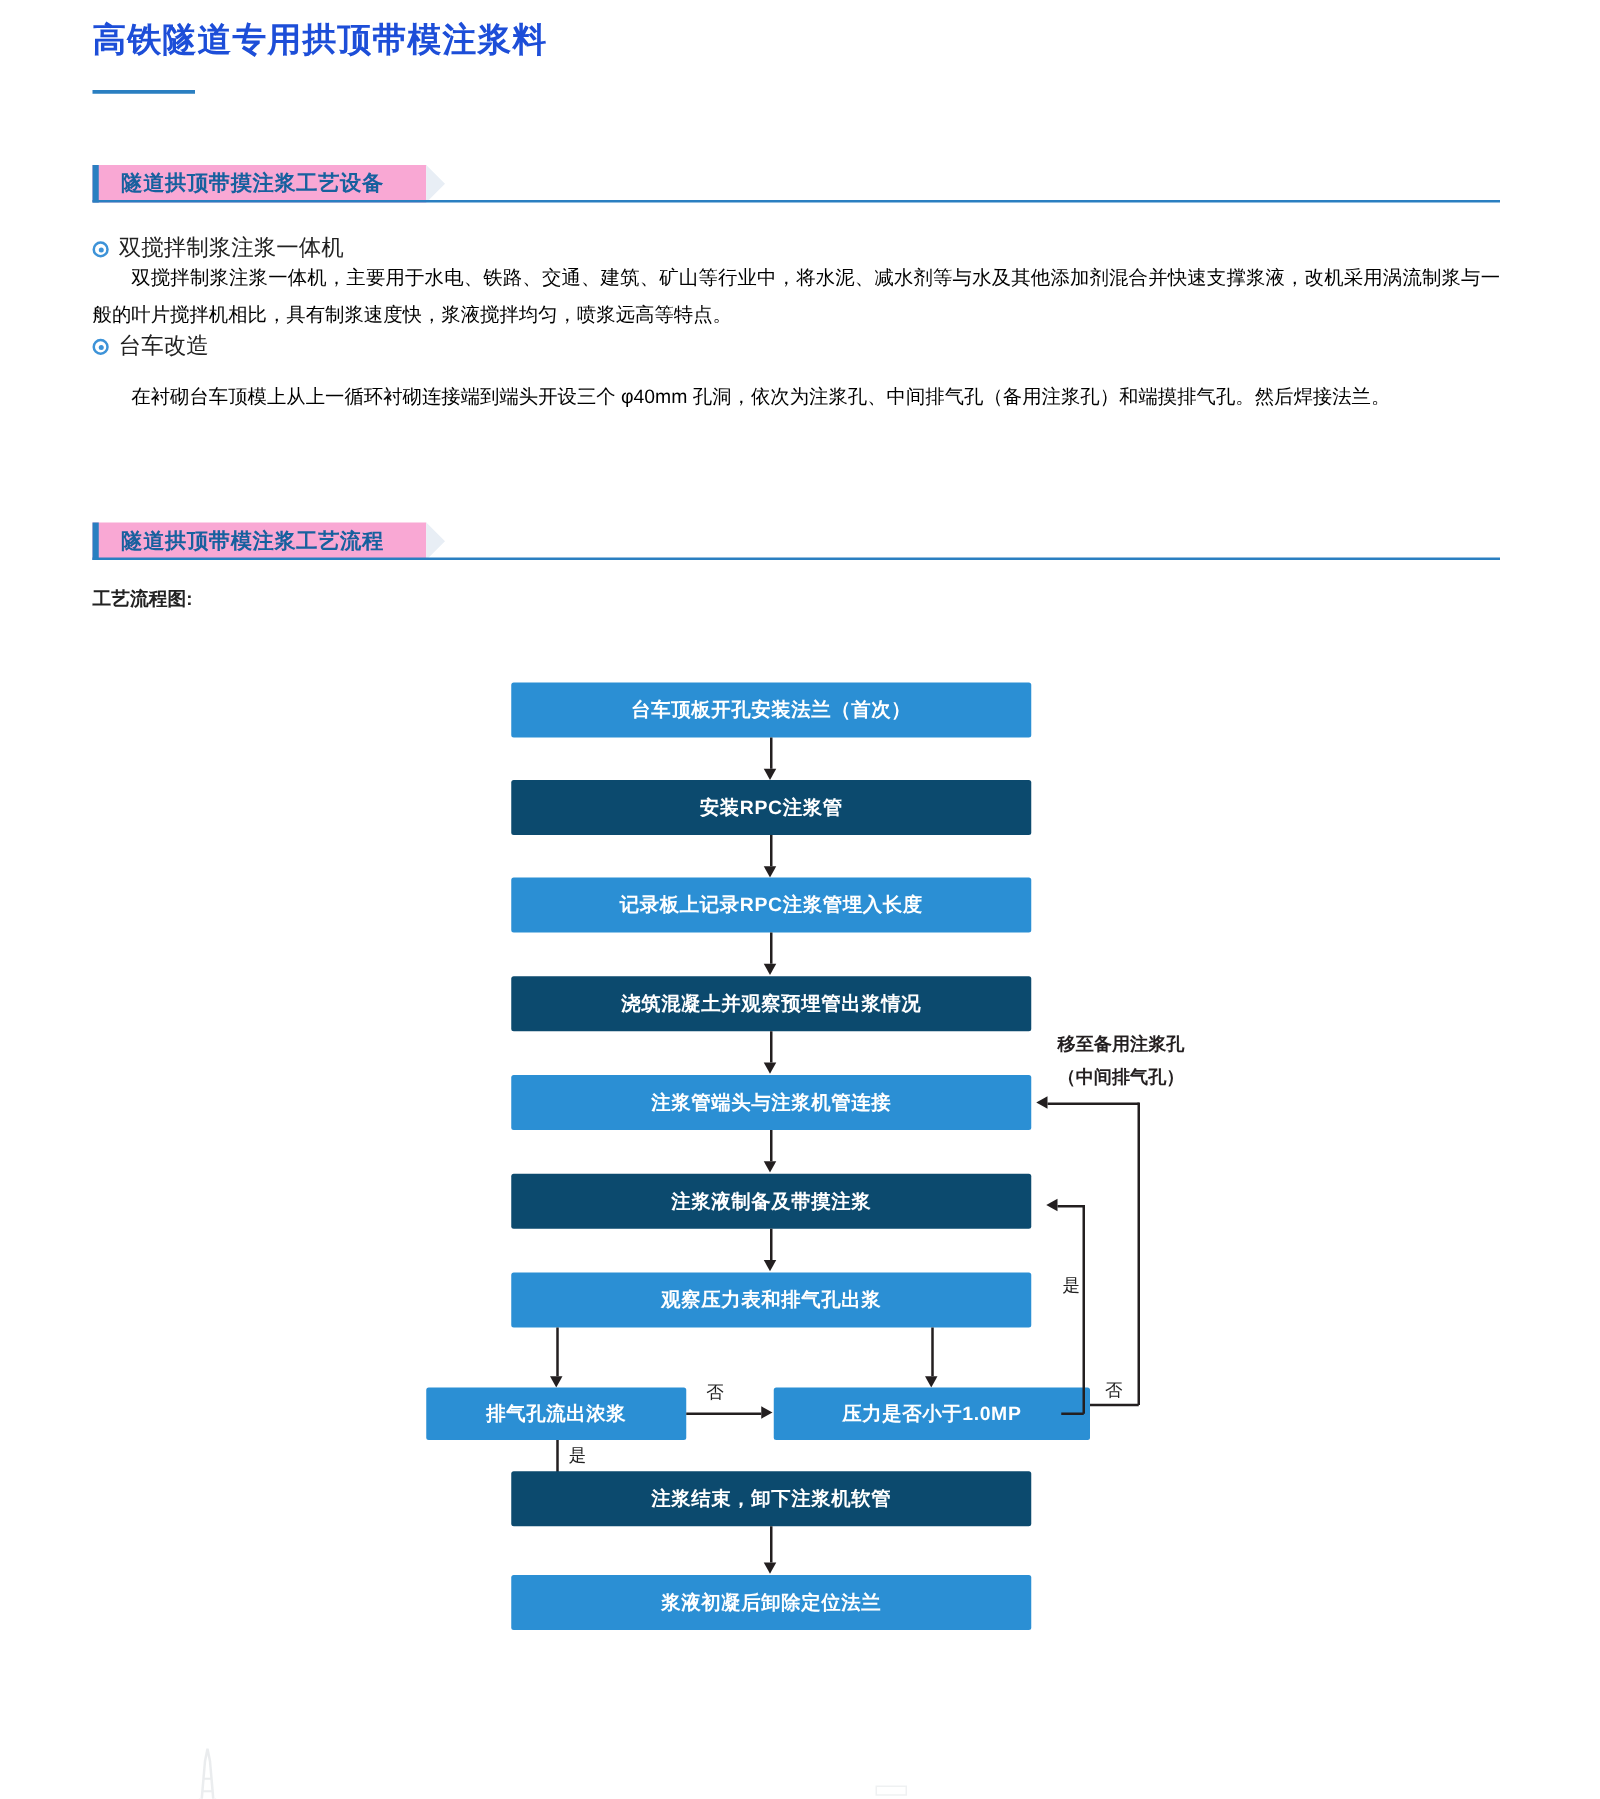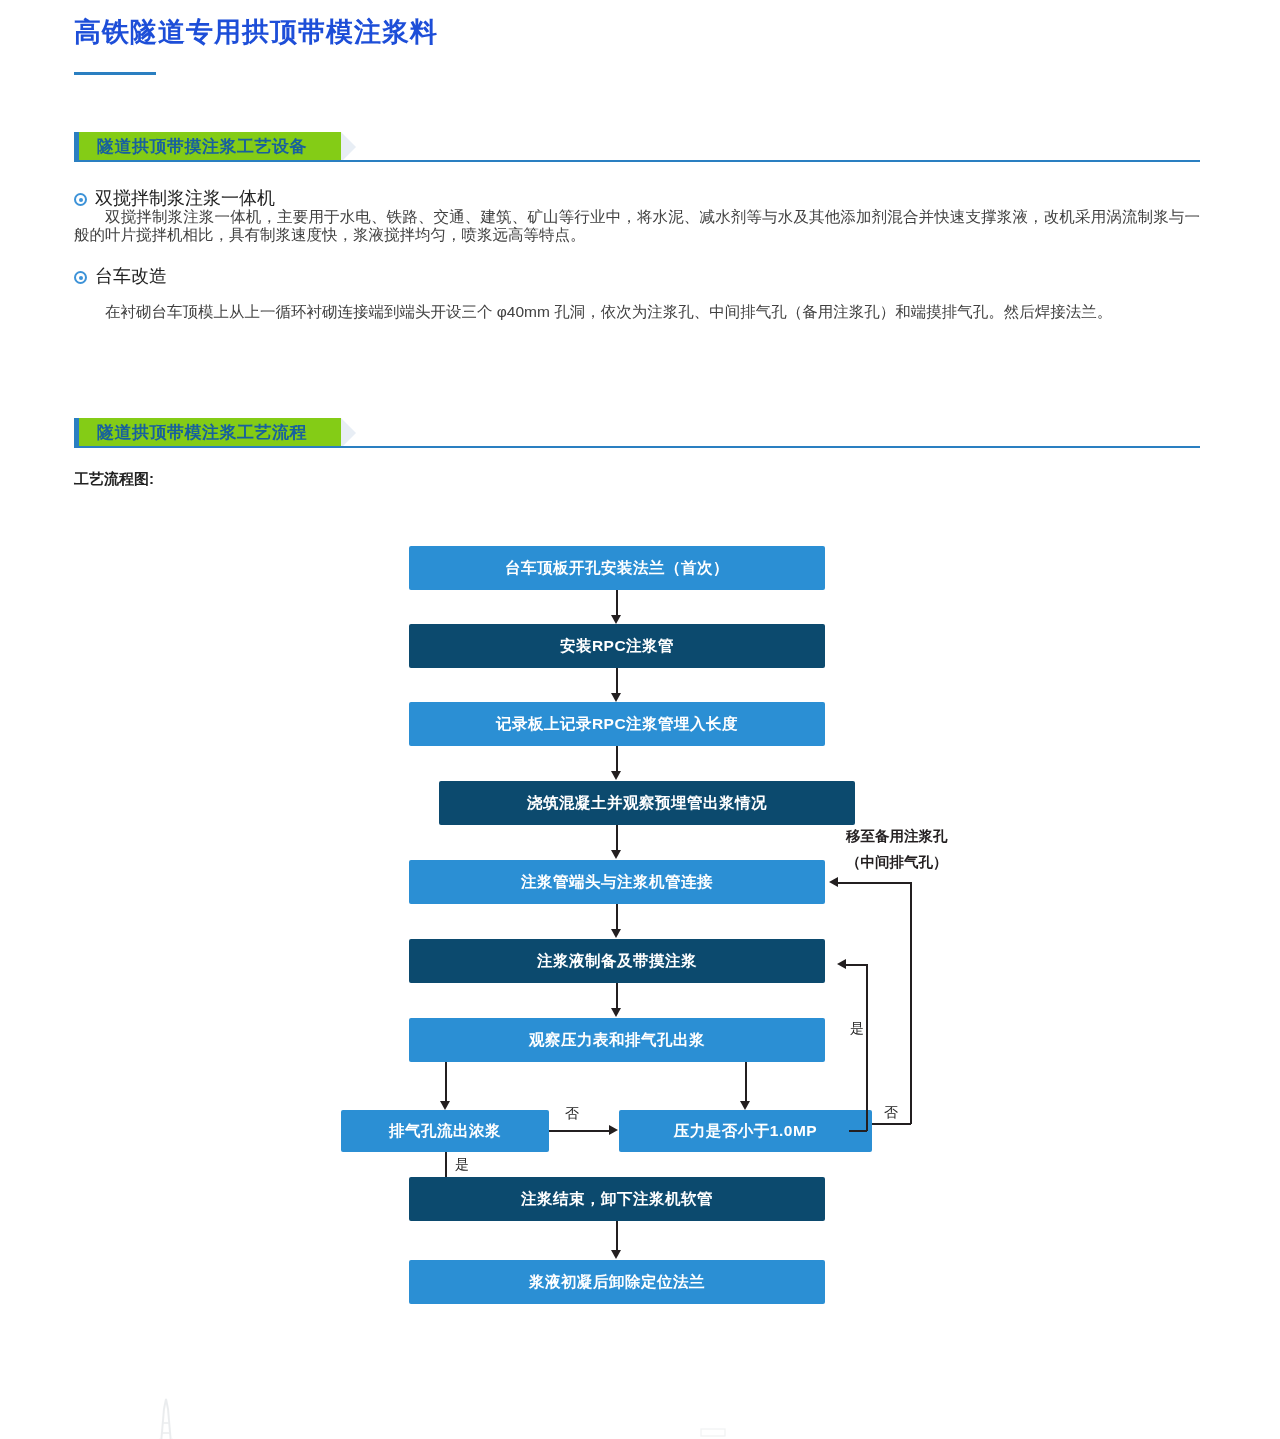--- a/index.html
+++ b/index.html
@@ -39,21 +39,21 @@
   .section-head {
     position: absolute;
     left: 74px;
     height: 30px;
   }
   .section-head .tag {
     position: relative;
     display: inline-block;
     height: 30px;
     line-height: 30px;
-    background: #84cc16;
+    background: #f9a8d4;
     border-left: 5px solid #2a7fc1;
     padding: 0 34px 0 18px;
     font-size: 17px;
     font-weight: bold;
     color: #17609e;
     letter-spacing: 0.5px;
   }
   .section-head .tag::after {
     content: "";
     position: absolute;
@@ -98,22 +98,22 @@
     width: 4px;
     height: 4px;
     border-radius: 50%;
     background: #3d93d8;
   }
   .para {
     position: absolute;
     left: 74px;
     width: 1126px;
     font-size: 15.5px;
-    line-height: 18px;
-    color: #404040;
+    line-height: 30px;
+    color: #000000;
     text-align: justify;
     text-indent: 2em;
   }
   .subcap {
     position: absolute;
     left: 74px;
     font-size: 15px;
     font-weight: bold;
     color: #222;
   }
@@ -242,21 +242,21 @@
   </div>
   <div class="arrow v" style="left:616px; top:152px; height:25px;"></div>
   <div class="arrowhead down" style="left:611px; top:177px;"></div>
 
   <div class="node blue" style="left:409px; top:186px; width:416px; height:44px;">
     <span>记录板上记录RPC注浆管埋入长度</span>
   </div>
   <div class="arrow v" style="left:616px; top:230px; height:25px;"></div>
   <div class="arrowhead down" style="left:611px; top:255px;"></div>
 
-  <div class="node gray" style="left:409px; top:265px; width:416px; height:44px;margin-left:30px;">
+  <div class="node gray" style="left:409px; top:265px; width:416px; height:44px;">
     <span>浇筑混凝土并观察预埋管出浆情况</span>
   </div>
   <div class="arrow v" style="left:616px; top:309px; height:25px;"></div>
   <div class="arrowhead down" style="left:611px; top:334px;"></div>
 
   <div class="node blue" style="left:409px; top:344px; width:416px; height:44px;">
     <span>注浆管端头与注浆机管连接</span>
   </div>
   <div class="arrow v" style="left:616px; top:388px; height:25px;"></div>
   <div class="arrowhead down" style="left:611px; top:413px;"></div>

